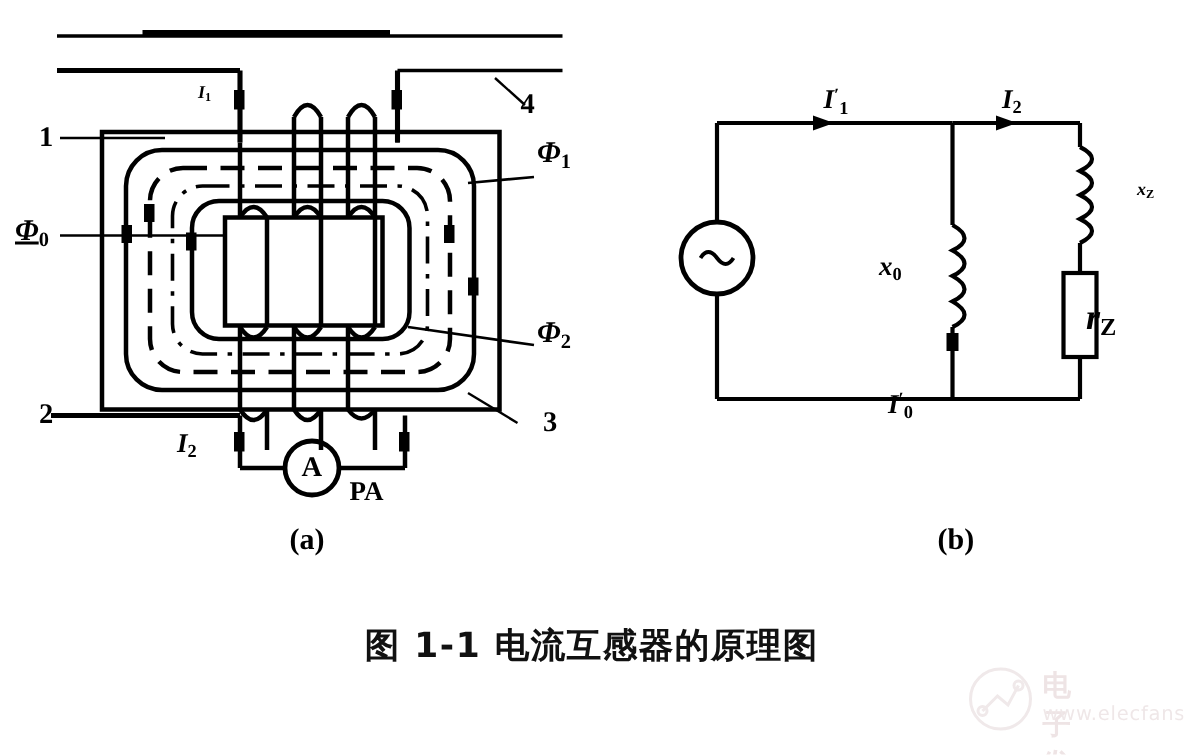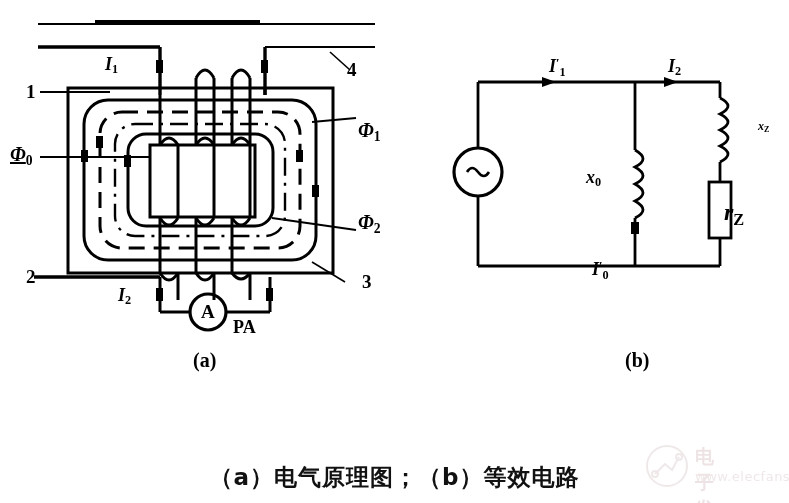--- a/index.html
+++ b/index.html
@@ -130,33 +130,33 @@
   </svg>
 
   <div class="lbl" style="left:26px;top:82px;font-size:19px;font-weight:bold;">1</div>
 
   <div class="lbl" style="left:26px;top:267px;font-size:19px;font-weight:bold;">2</div>
 
   <div class="lbl" style="left:347px;top:60px;font-size:19px;font-weight:bold;">4</div>
 
   <div class="lbl" style="left:362px;top:272px;font-size:19px;font-weight:bold;">3</div>
 
-  <div class="lbl ital" style="left:105px;top:55px;font-size:18px;">
+  <div class="lbl ital" style="left:132px;top:55px;font-size:12px;">
     <span>I</span><span class="sub">1</span>
   </div>
 
   <div class="lbl ital" style="left:118px;top:286px;font-size:18px;">
     <span>I</span><span class="sub">2</span>
   </div>
 
   <div class="lbl ital" style="left:10px;top:144px;font-size:20px;text-decoration:underline;">
     <span>Φ</span><span class="sub">0</span>
   </div>
 
-  <div class="lbl ital" style="left:358px;top:120px;font-size:20px;">
+  <div class="lbl ital" style="left:358px;top:92px;font-size:20px;">
     <span>Φ</span><span class="sub">1</span>
   </div>
 
   <div class="lbl ital" style="left:358px;top:212px;font-size:20px;">
     <span>Φ</span><span class="sub">2</span>
   </div>
 
   <div class="lbl" style="left:201px;top:302px;font-size:19px;font-weight:bold;">A</div>
 
   <div class="lbl" style="left:233px;top:318px;font-size:18px;font-weight:bold;text-align:center;">PA</div>
@@ -218,21 +218,21 @@
   <div class="lbl ital" style="left:758px;top:120px;font-size:12px;">
     <span>x</span><span class="sub">Z</span>
   </div>
 
   <div class="lbl ital" style="left:724px;top:200px;font-size:24px;font-family:Liberation Serif, serif;">
     <span>r</span><span class="sub">Z</span>
   </div>
 
   <div class="lbl" style="left:625px;top:350px;font-size:20px;font-weight:bold;">(b)</div>
 
-  <div class="cap" style="top:462px;font-size:23px;">（a）电气原理图；（b）等效电路</div>
+  <div class="cap" style="top:415px;font-size:23px;">图 1-1   电流互感器的原理图</div>
 
   <div class="wm" style="left:645px;top:440px;">
     <svg width="44" height="44" viewBox="0 0 44 44" style="position:absolute;left:0;top:4px">
       <circle cx="22" cy="22" r="20" fill="none" stroke="#cdb6b8" stroke-width="2"></circle>
       <path d="M10 30 L20 20 L27 26 L34 13" fill="none" stroke="#cdb6b8" stroke-width="2"></path>
       <circle cx="10" cy="30" r="3" fill="none" stroke="#cdb6b8" stroke-width="2"></circle>
       <circle cx="34" cy="13" r="3" fill="none" stroke="#cdb6b8" stroke-width="2"></circle>
     </svg>
     <div class="wm-txt" style="position:absolute;left:50px;top:4px;font-size:19px;">电子发烧友</div>
     <div class="wm-url" style="position:absolute;left:50px;top:29px;font-size:13px;">www.elecfans.com</div>

